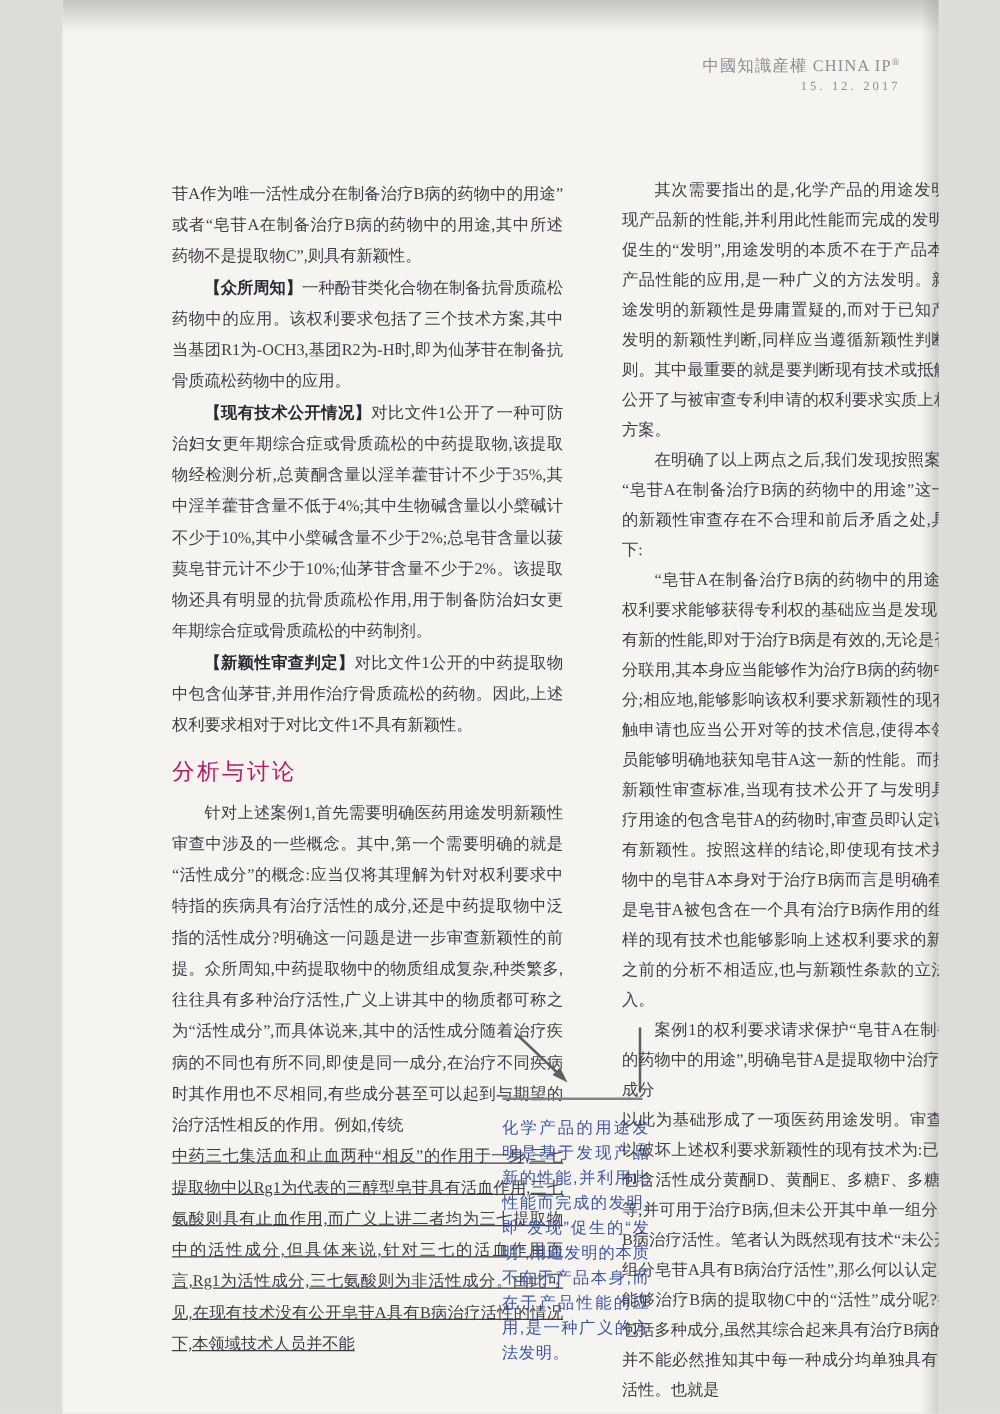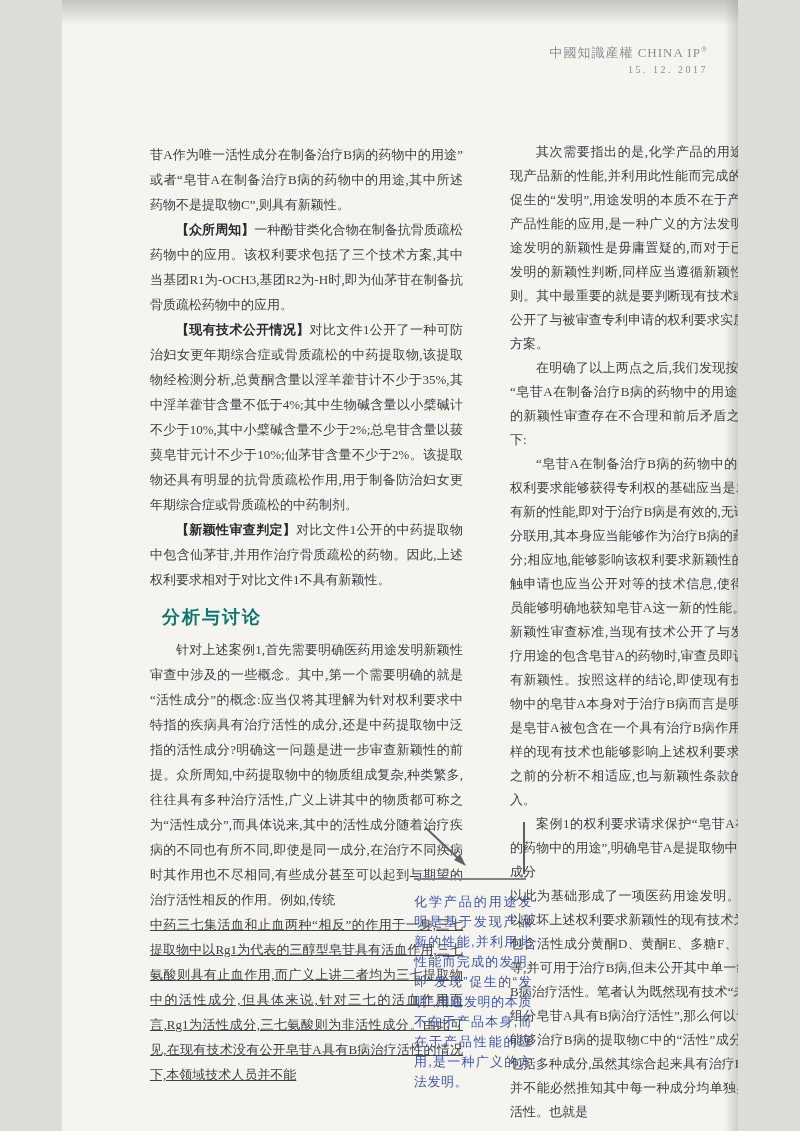--- a/index.html
+++ b/index.html
@@ -1,19 +1,20 @@
 <!DOCTYPE html>
 <html lang="zh"><head>
 <meta charset="utf-8">
 <style>
   html,body { margin:0; padding:0; background:#dddcd8; }
   .page {
     position:relative; width:676px; height:1131px; margin:0 auto;
     background:#f5f4f0; overflow:hidden;
     font-family:"Liberation Serif","DejaVu Serif",serif;
+    padding-left:25px;
   }
   .scan-edge-top {
     position:absolute; top:0; left:0; width:100%; height:26px;
     background:linear-gradient(180deg, rgba(158,157,154,0.55), rgba(158,157,154,0));
     pointer-events:none;
   }
   .scan-edge-right {
     position:absolute; top:0; right:0; width:14px; height:100%;
     background:linear-gradient(90deg, rgba(158,157,154,0), rgba(150,149,146,0.40));
     pointer-events:none;
@@ -35,22 +36,22 @@
     font-size:13px; line-height:24px; color:#3c3f43;
   }
   .narrow-right { margin-right:49px;text-decoration:underline; }
   .narrow-left  { margin-left:28px; }
   .lead, .case-label {
     font-family:"Liberation Sans","DejaVu Sans",sans-serif;
     font-weight:700; color:#282b2f;
   }
   .section-heading {
     font-family:"Liberation Sans","DejaVu Sans",sans-serif;
-    font-weight:700; font-size:18px; line-height:22px;
-    color:#0f766e; letter-spacing:2px; margin:14px 12px 9px;
+    font-weight:400; font-size:18px; line-height:22px;
+    color:#be185d; letter-spacing:2px; margin:14px 0 9px;
   }
   
   .pull-quote { position:absolute; left:352px; top:820px; width:118px; }
   .pq-graphic { display:block; margin:0 0 0 4px; }
   .pq-rule { border:none; border-top:2px solid #808387; margin:2px 0 12px; width:112px; }
   .pq-text {
     margin:0; font-family:"Liberation Sans","DejaVu Sans",sans-serif;
     font-weight:400; font-size:13px; line-height:20px;
     text-align:justify; letter-spacing:0.5px;
   }

